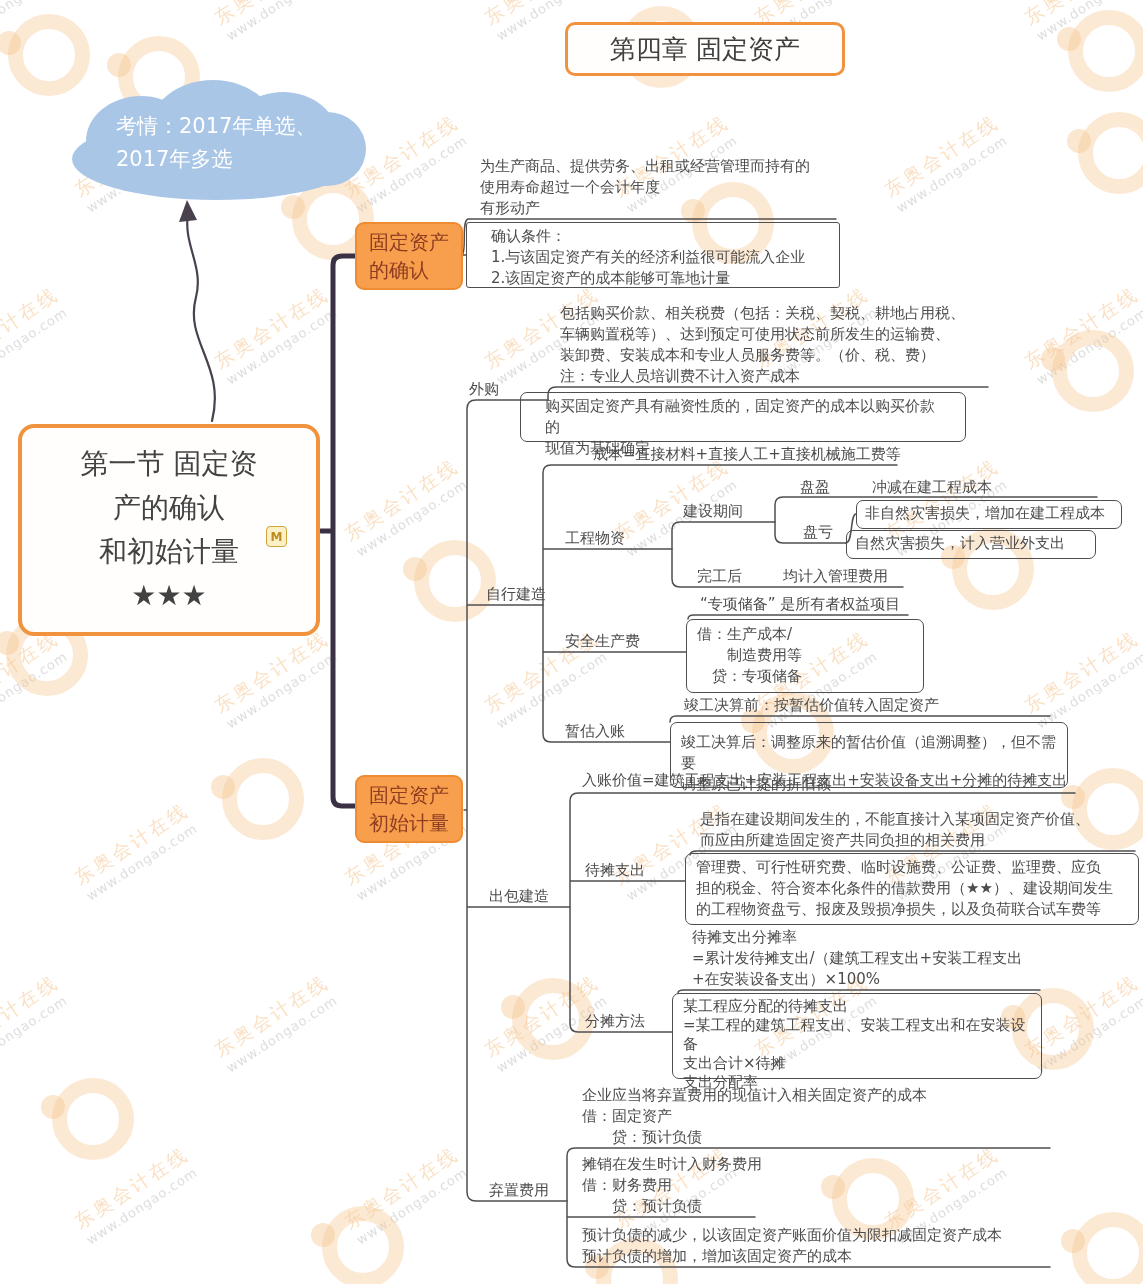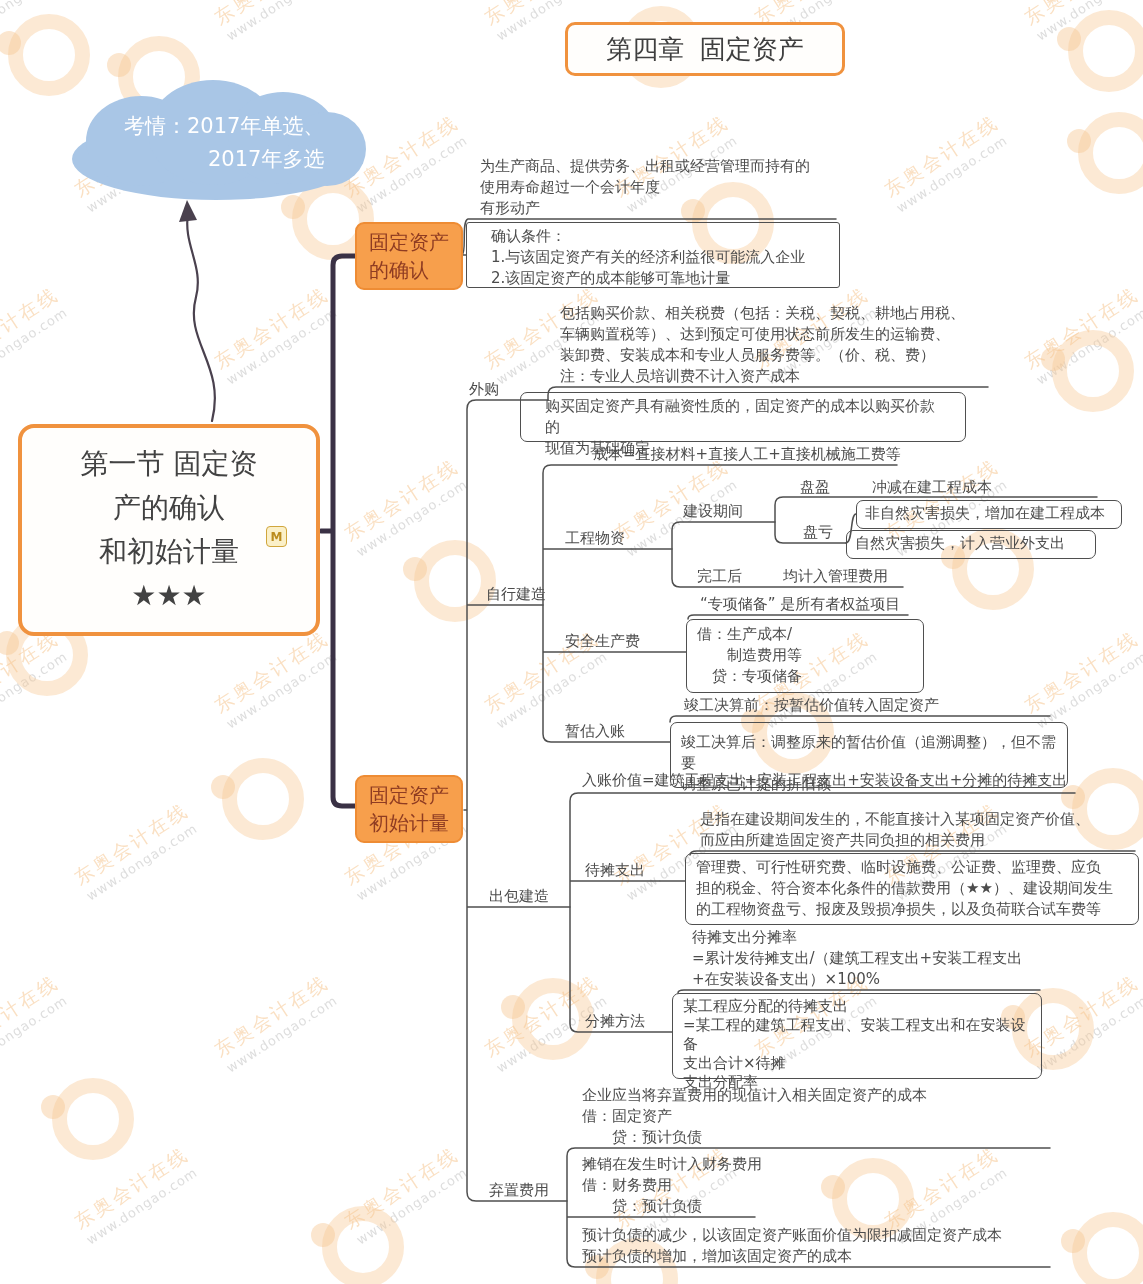--- a/index.html
+++ b/index.html
@@ -24,23 +24,23 @@
       color:#8f3c22;font-size:20px;line-height:28px;padding:4px 12px;white-space:pre-line;font-weight:500;}
   .obox{position:absolute;z-index:2;background:#fffefc;border:3px solid #f0923e;border-radius:10px;
       display:flex;align-items:center;justify-content:center;color:#3f3f3f;box-sizing:border-box;}
   #main-node{border-width:4px;border-radius:16px;font-size:28px;line-height:44px;text-align:center;
       white-space:pre-line;color:#424242;}
   #m-badge{position:absolute;z-index:3;left:244px;top:98px;width:19px;height:19px;background:#fbf0c8;
       border:1.5px solid #d0a63c;border-radius:4px;color:#bb8c1e;font-size:12px;font-weight:bold;
       display:flex;align-items:center;justify-content:center;}
   #cloud{position:absolute;z-index:2;left:60px;top:78px;width:310px;height:132px;}
   .cb{position:absolute;background:#a9c6e6;border-radius:50%;}
-  #cloud-text{position:absolute;z-index:3;left:64px;top:32px;color:#ffffff;font-size:21px;
-      line-height:33px;white-space:pre-line;text-align:right;}
-  #chapter-box{left:565px;top:22px;width:280px;height:54px;font-size:26px;font-weight:500;font-family:Liberation Mono, monospace;}
+  #cloud-text{position:absolute;z-index:3;left:56px;top:32px;color:#ffffff;font-size:21px;
+      line-height:33px;white-space:pre-line;}
+  #chapter-box{left:565px;top:22px;width:280px;height:54px;font-size:26px;font-weight:500;}
 </style>
 </head>
 <body>
 
 <div id="canvas">
 
   <div id="wm">
       <div class="wmt" style="left: -60px; top: -30px;">
         <div class="l1">东奥会计在线</div>
         <div class="l2">www.dongao.com</div>

